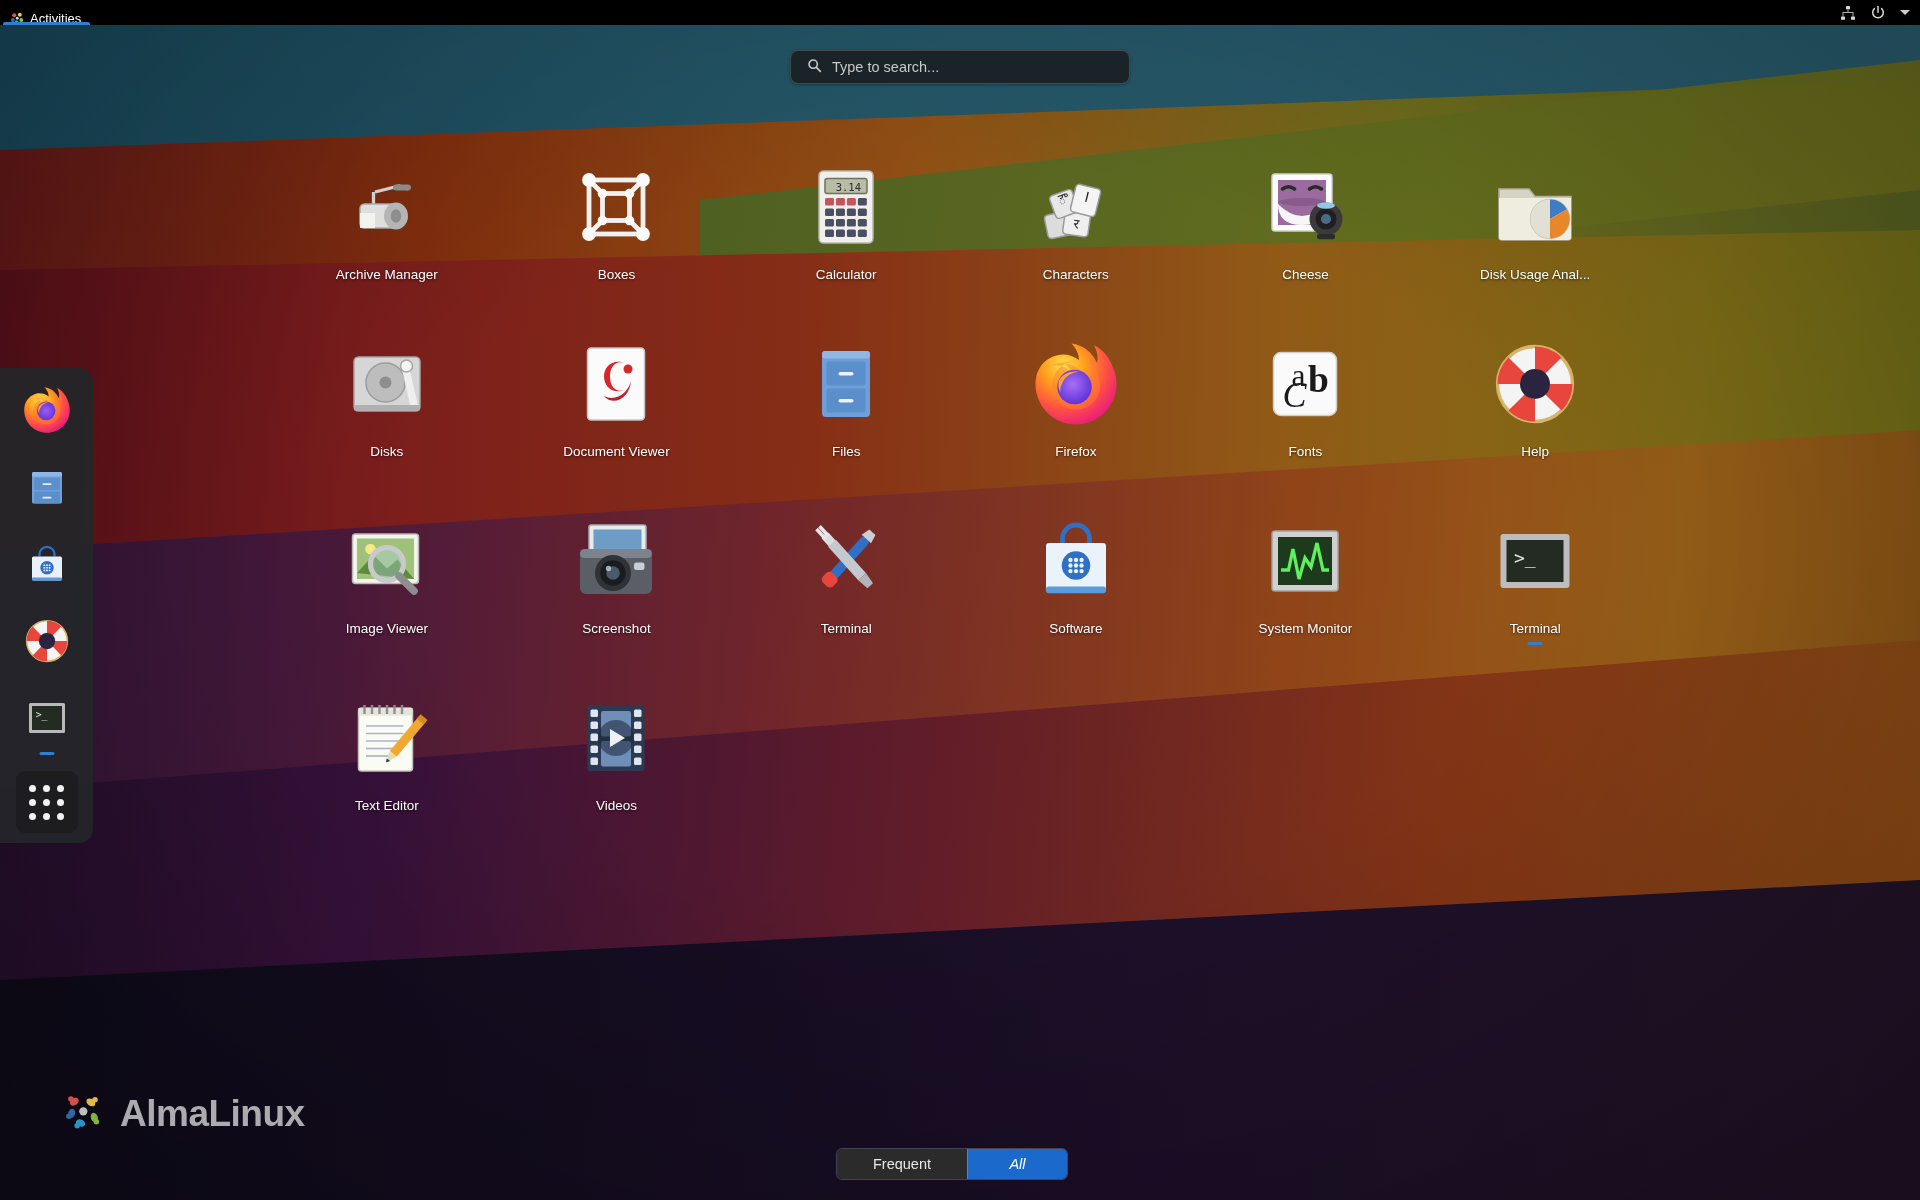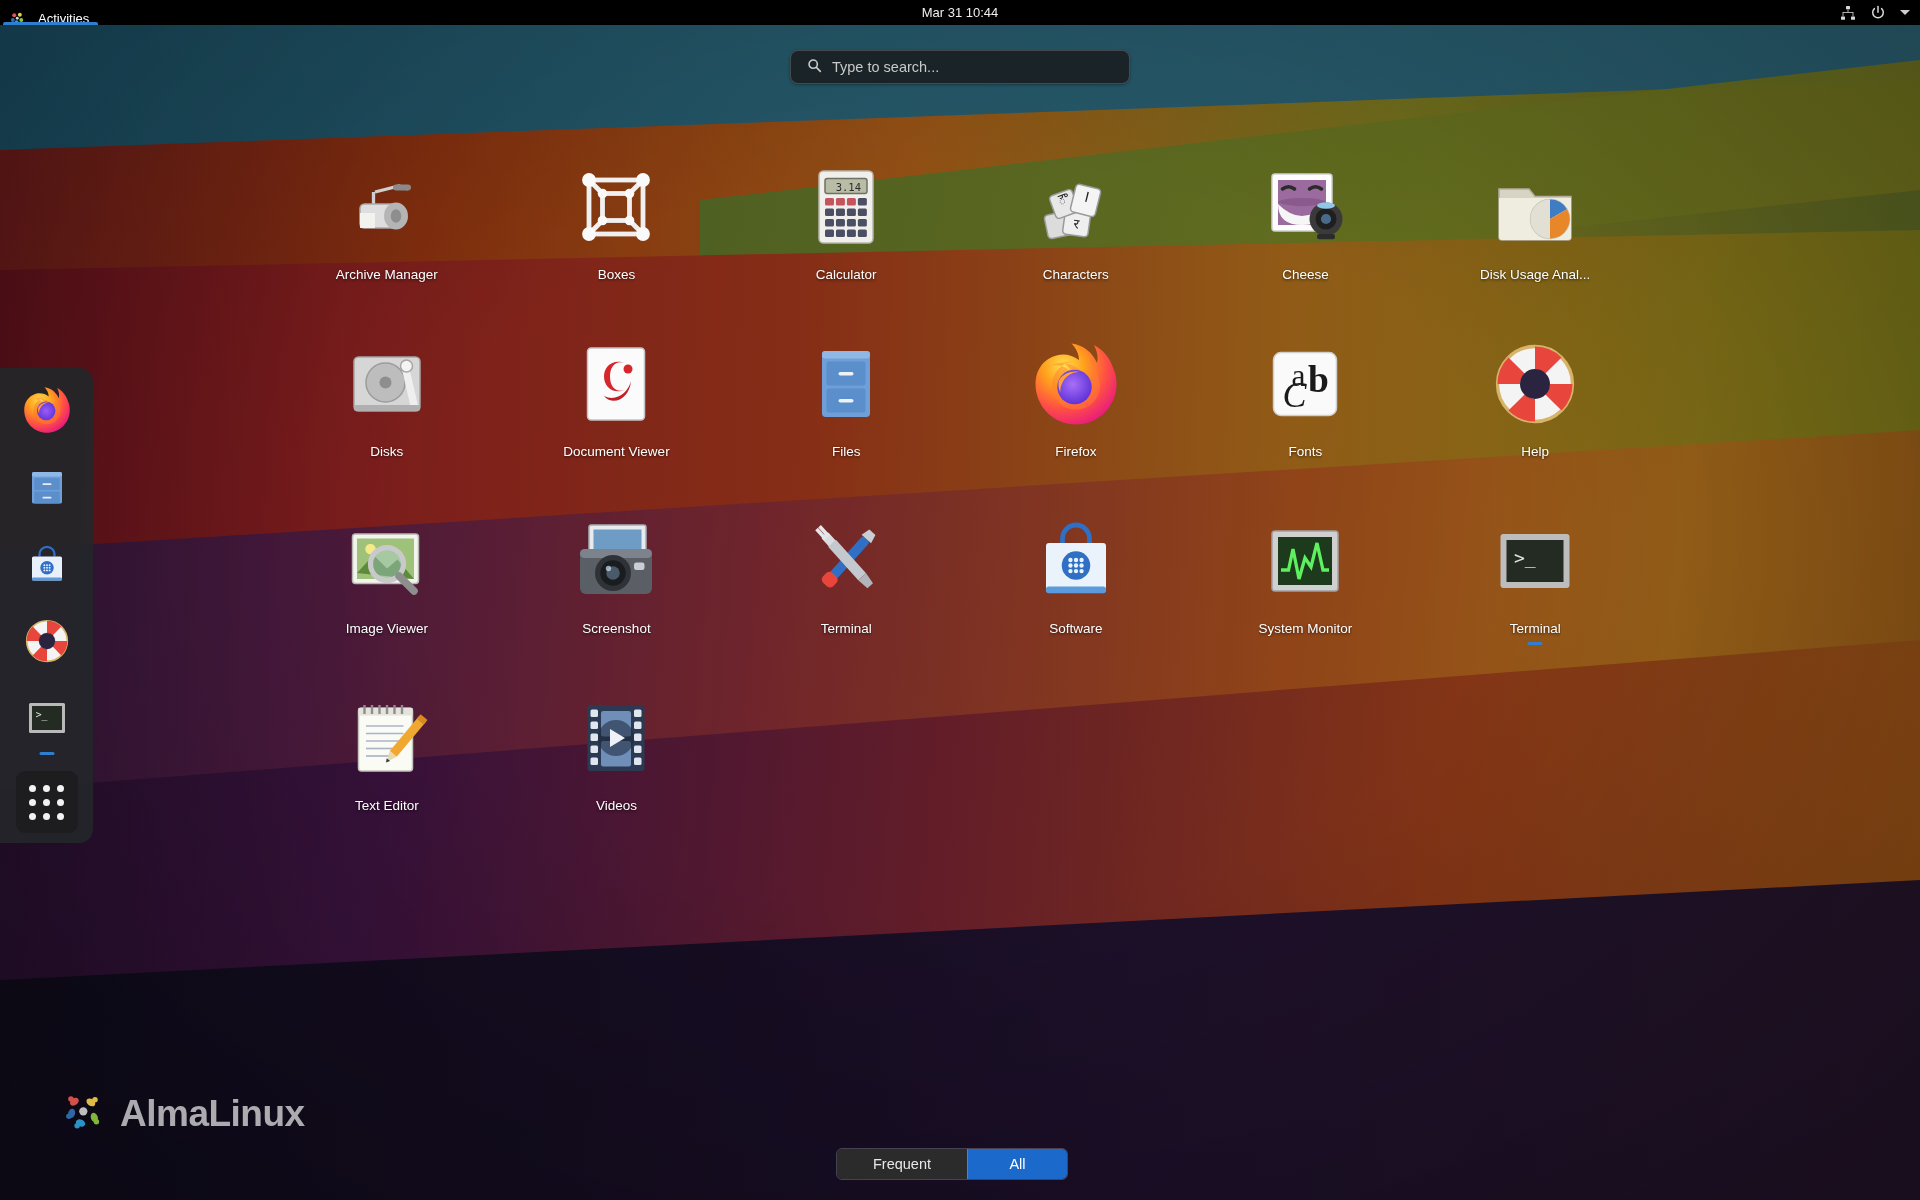--- a/index.html
+++ b/index.html
@@ -60,21 +60,21 @@
   .overview-dim { position:absolute; inset:0; background:rgba(0,0,0,.20); }
 
   
   #topbar {
     position:absolute; left:0; top:0; width:1920px; height:25px;
     background:#000; color:#e6e6e6; z-index:60;
     display:flex; align-items:center;
     font-size:13px;
   }
   #activities {
-    display:flex; align-items:center; gap:13px;
+    display:flex; align-items:center; gap:5px;
     height:25px; padding:12px 12px 0 10px; position:relative;
     color:#fff; font-weight:400;
   }
   #activities .act-underline {
     position:absolute; left:3px; right:3px; bottom:0; height:3px;
     background:#2f7fd1; border-radius:2px 2px 0 0;
   }
   .alma-mini { width:15px; height:15px; position:relative; display:inline-block; }
   #clock {
     position:absolute; left:0; right:0; text-align:center;
@@ -153,21 +153,21 @@
   }
   #view-toggle .tg {
     display:flex; border-radius:6px; overflow:hidden;
     border:1px solid rgba(255,255,255,.22);
   }
   #view-toggle .tg > div {
     padding:7px 36px; font-size:14.5px; color:#e8e8e8;
     background:#2b2b2b; text-align:center; min-width:100px;
   }
   #view-toggle .tg > div.active { background:#1b6acb; color:#fff; }
-  #view-toggle .tg > div + div { border-left:1px solid rgba(255,255,255,.18); }
+  #view-toggle .tg > div + div { border-left:1px solid rgba(255,255,255,.18);font-style:italic; }
 
   
   #watermark {
     position:absolute; left:62px; bottom:62px; z-index:35;
     display:flex; align-items:center; gap:14px; opacity:.92;
   }
   #watermark .wm-text {
     font-size:37px; font-weight:bold; color:#b9b9bd; letter-spacing:-.5px;
   }
 
@@ -200,21 +200,20 @@
         <circle cx="24" cy="19" r="4.2" fill="#8bc53f"></circle>
         <circle cx="14" cy="24" r="4.2" fill="#2c9fd6"></circle>
         <circle cx="6" cy="19" r="4.2" fill="#2f6fb5"></circle>
         <circle cx="15.5" cy="15.5" r="3.1" fill="#d8d8d8"></circle>
       </svg>
     </span>
     <span>Activities</span>
     <span class="act-underline"></span>
   </div>
 
-  <div id="clock">Mar 31  10:44</div>
 
   <div id="tray">
     <span>
       <svg width="16" height="16" viewBox="0 0 16 16" fill="#d8d8d8">
         <rect x="6" y="1" width="4" height="3.2" rx=".5"></rect>
         <rect x="1" y="11.5" width="4" height="3.2" rx=".5"></rect>
         <rect x="11" y="11.5" width="4" height="3.2" rx=".5"></rect>
         <rect x="7.6" y="4.2" width=".8" height="3"></rect>
         <rect x="2.8" y="7.2" width="10.4" height=".8"></rect>
         <rect x="2.6" y="7.2" width=".8" height="4.3"></rect>

